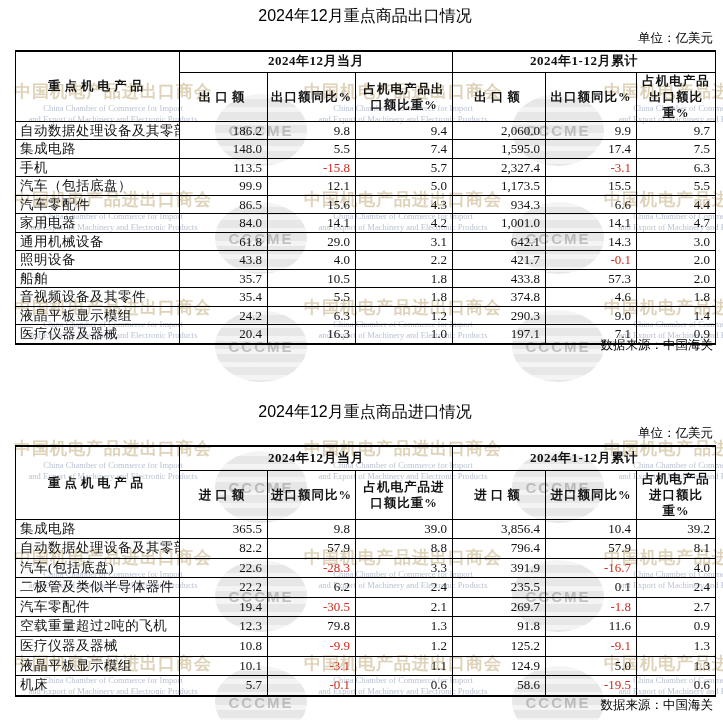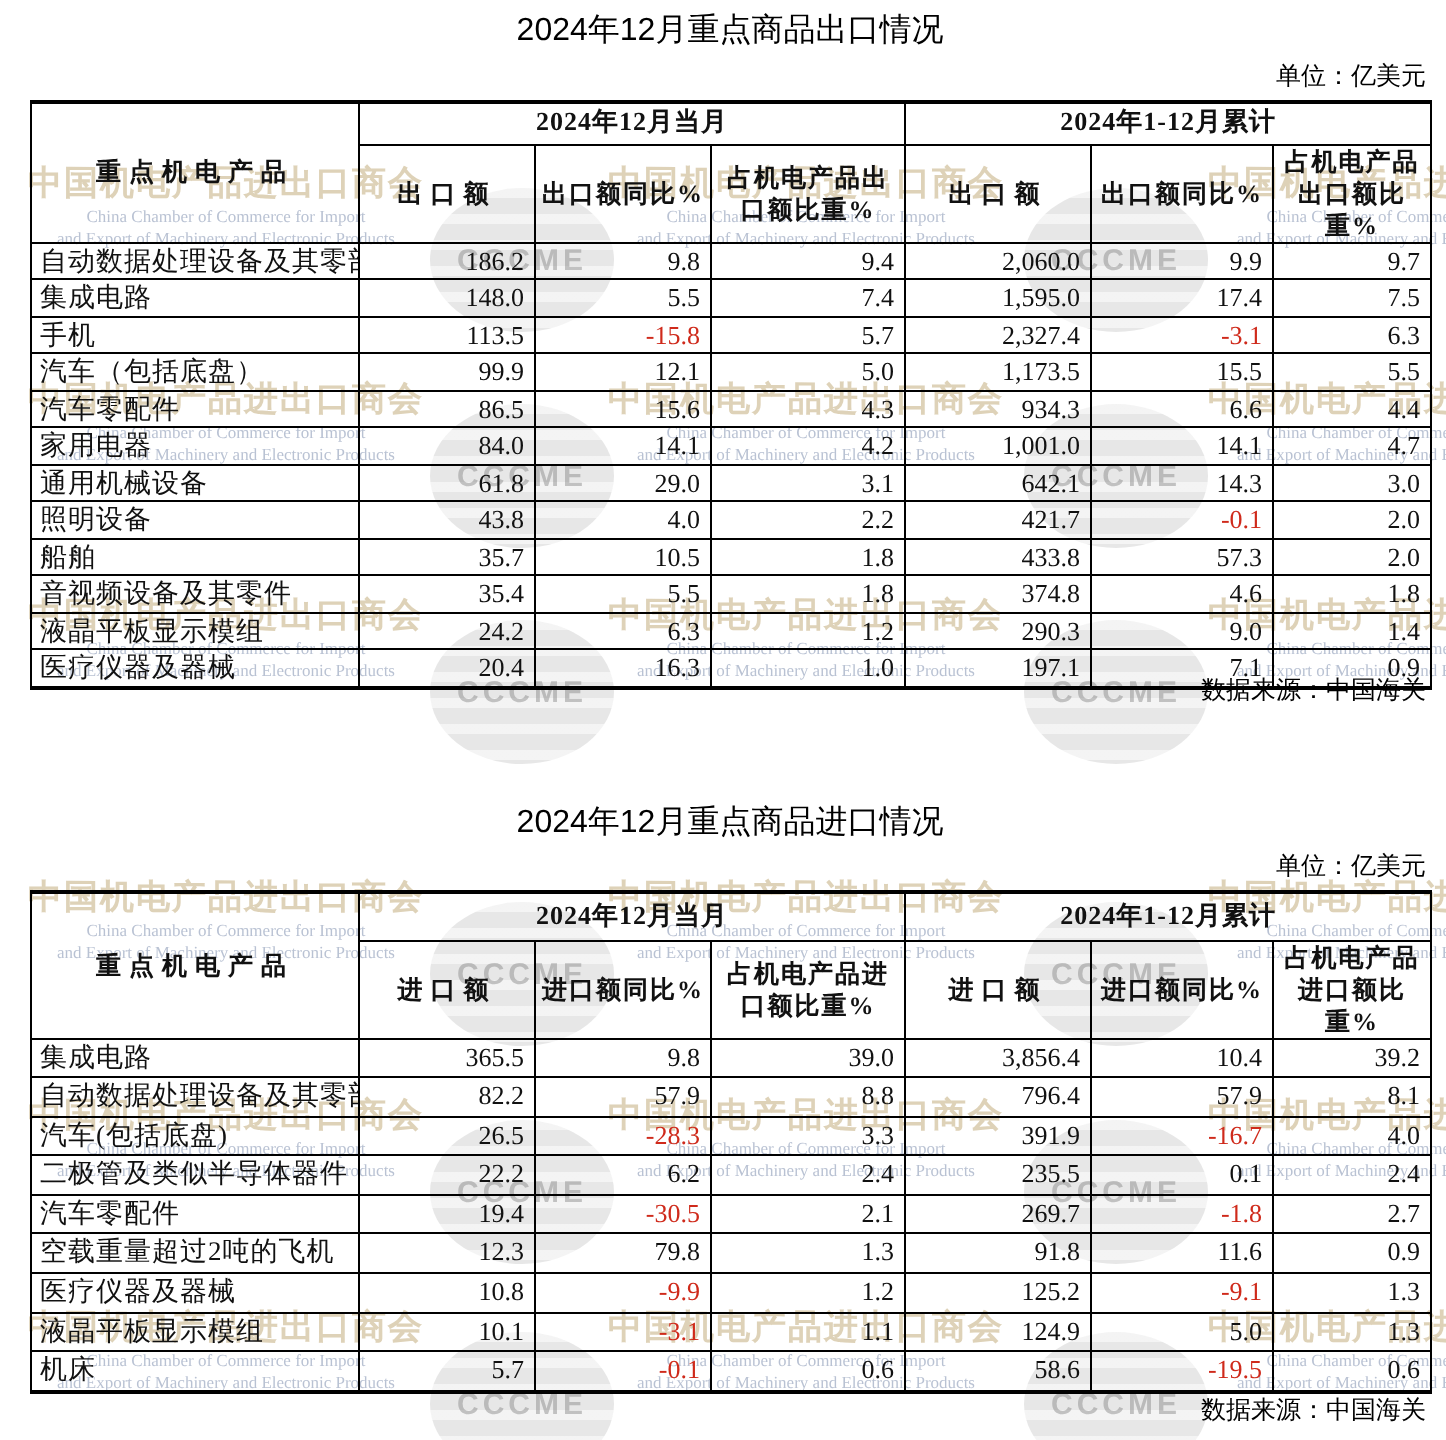--- a/index.html
+++ b/index.html
@@ -397,21 +397,21 @@
         <td class="name">自动数据处理设备及其零部件</td>
         <td class="num">82.2</td>
         <td class="num">57.9</td>
         <td class="num">8.8</td>
         <td class="num">796.4</td>
         <td class="num">57.9</td>
         <td class="num">8.1</td>
       </tr>
       <tr>
         <td class="name">汽车(包括底盘)</td>
-        <td class="num">26.5</td>
+        <td class="num">22.6</td>
         <td class="num neg">-28.3</td>
         <td class="num">3.3</td>
         <td class="num">391.9</td>
         <td class="num neg">-16.7</td>
         <td class="num">4.0</td>
       </tr>
       <tr>
         <td class="name">二极管及类似半导体器件</td>
         <td class="num">22.2</td>
         <td class="num">6.2</td>

